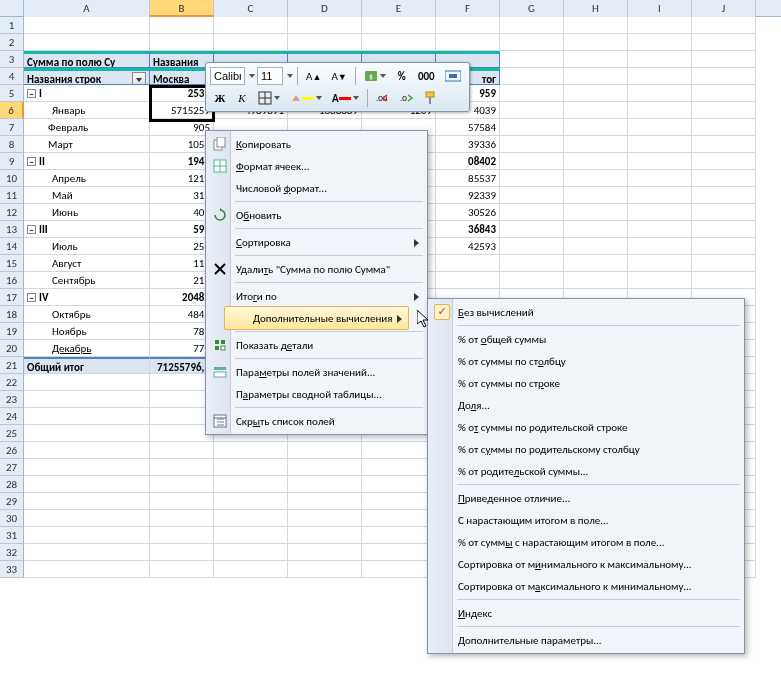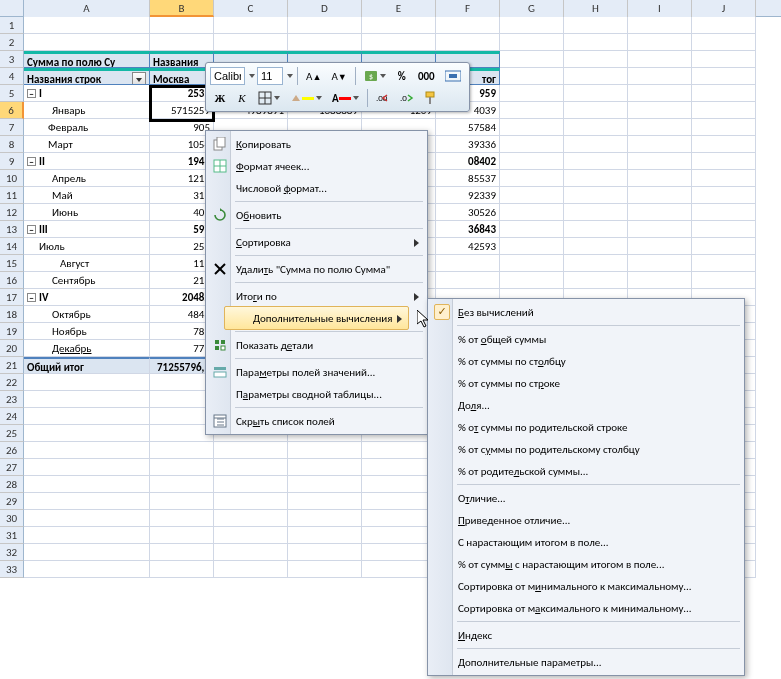--- a/index.html
+++ b/index.html
@@ -330,34 +330,34 @@
         <div class="cell cD"></div>
         <div class="cell cE"></div>
       <div class="cell cF right bold">36843</div>
       <div class="cell cG"></div>
         <div class="cell cH"></div>
         <div class="cell cI"></div>
         <div class="cell cJ"></div>
     </div>
     <div class="row">
         <div class="rowhead">14</div>
-      <div class="cell cA left" style="padding-left:15px;">Июль</div>
+      <div class="cell cA left" style="padding-left:28px;">Июль</div>
       <div class="cell cB right">259</div>
       <div class="cell cC"></div>
         <div class="cell cD"></div>
         <div class="cell cE"></div>
       <div class="cell cF right">42593</div>
       <div class="cell cG"></div>
         <div class="cell cH"></div>
         <div class="cell cI"></div>
         <div class="cell cJ"></div>
     </div>
     <div class="row">
         <div class="rowhead">15</div>
-      <div class="cell cA left" style="padding-left:36px;">Август</div>
+      <div class="cell cA left" style="padding-left:28px;">Август</div>
       <div class="cell cB right">119</div>
       <div class="cell cC"></div>
         <div class="cell cD"></div>
         <div class="cell cE"></div>
       <div class="cell cF"></div>
       <div class="cell cG"></div>
         <div class="cell cH"></div>
         <div class="cell cI"></div>
         <div class="cell cJ"></div>
     </div>
@@ -795,23 +795,20 @@
       <span>% о<span class="ul">т</span> суммы по родительской строке</span>
     </div>
   <div class="mitem">
       <span>% от с<span class="ul">у</span>ммы по родительскому столбцу</span>
     </div>
   <div class="mitem">
       <span>% от родите<span class="ul">л</span>ьской суммы...</span>
     </div>
   <div class="mdiv"></div>
   <div class="mitem">
-      <span>О<span class="ul">т</span>личие...</span>
-    </div>
-  <div class="mitem">
       <span><span class="ul">П</span>риведенное отличие...</span>
     </div>
   <div class="mitem">
       <span>С нарастающим итогом в поле...</span>
     </div>
   <div class="mitem">
       <span>% от сумм<span class="ul">ы</span> с нарастающим итогом в поле...</span>
     </div>
   <div class="mitem">
       <span>Сортировка от м<span class="ul">и</span>нимального к максимальному...</span>

